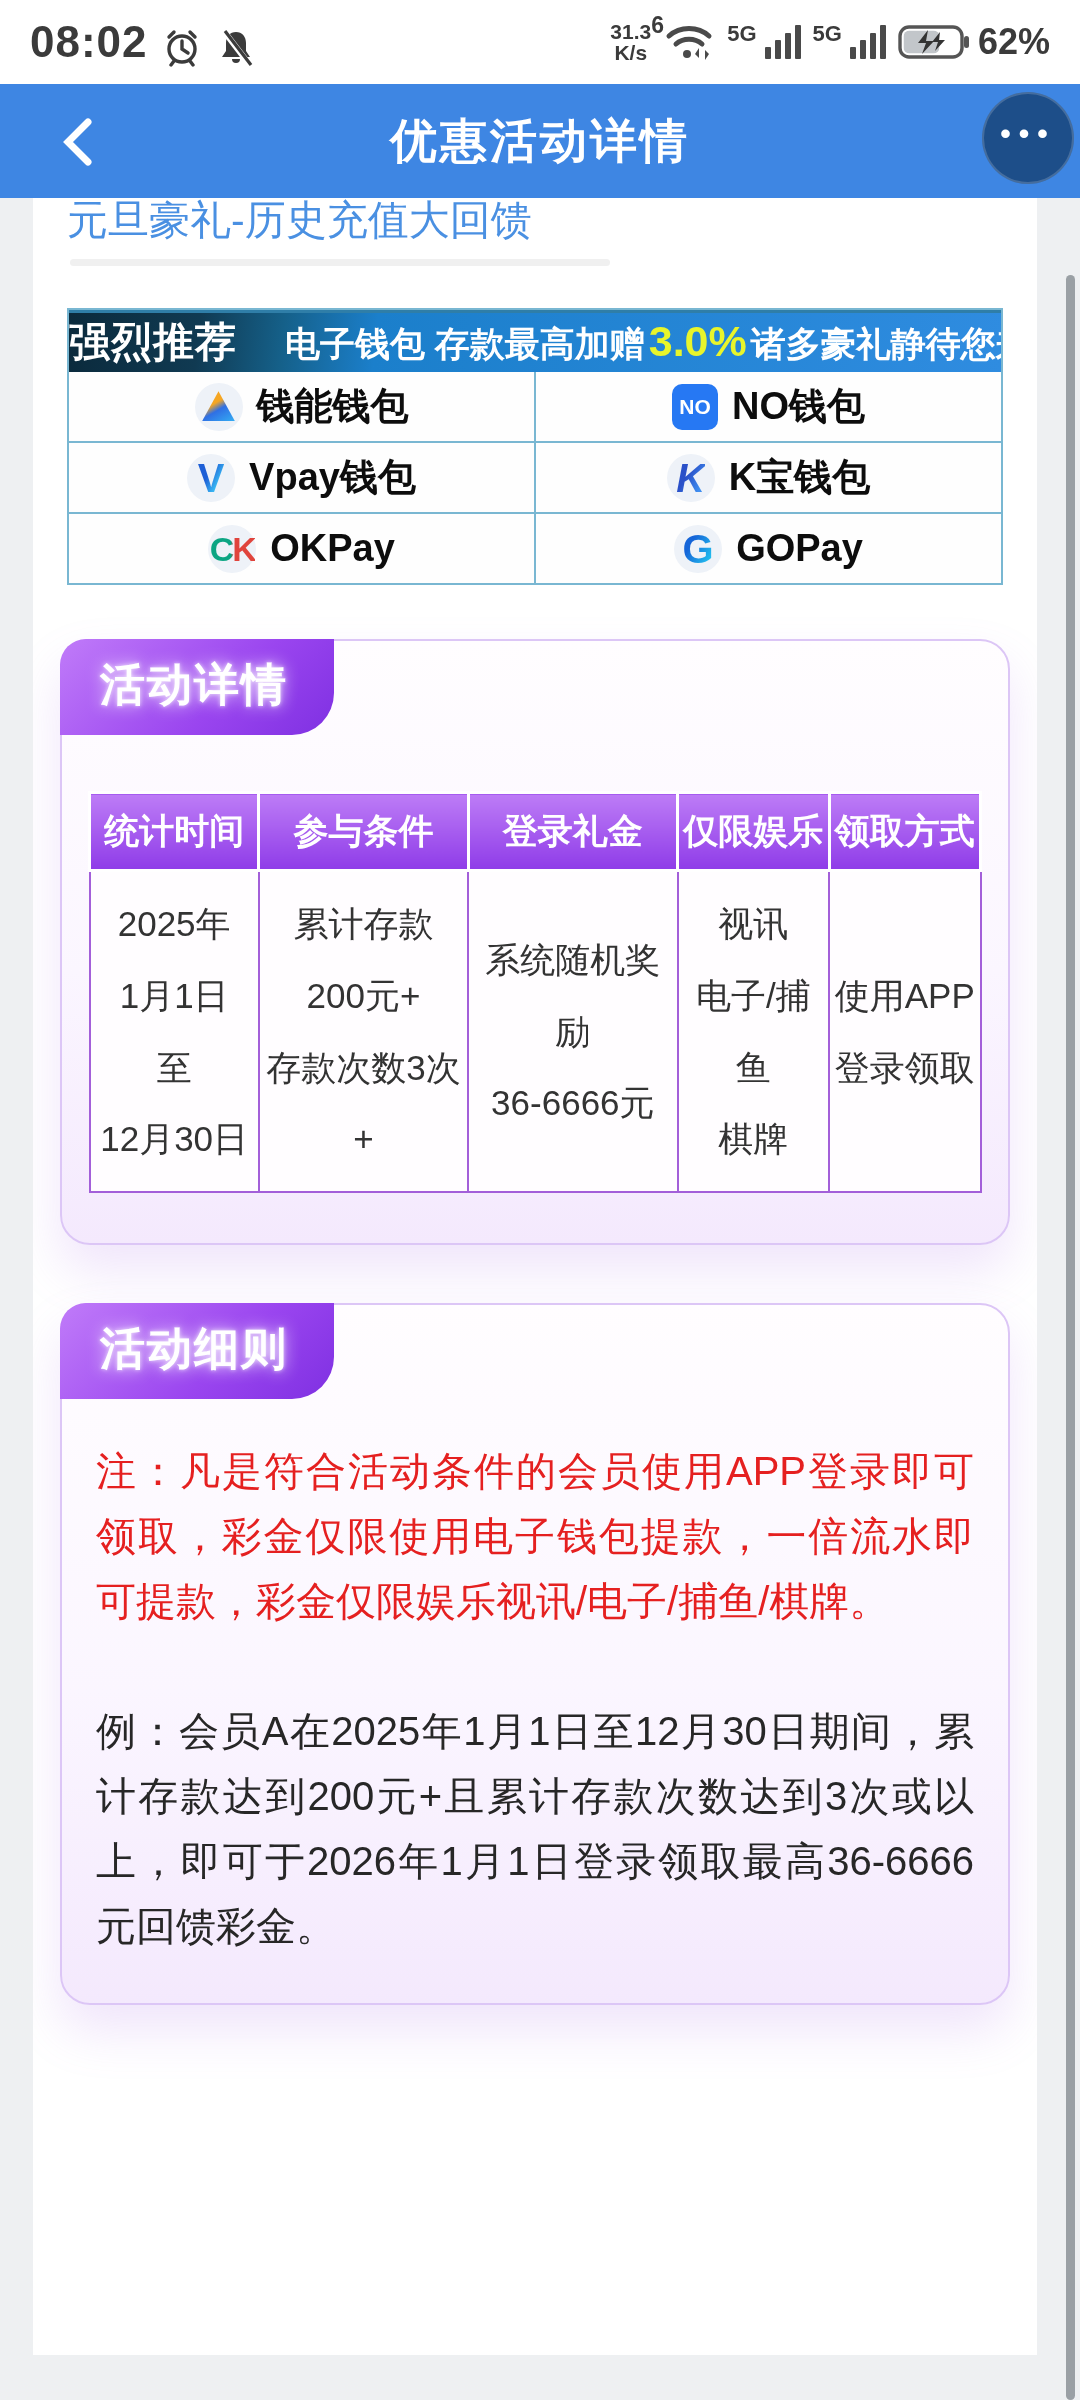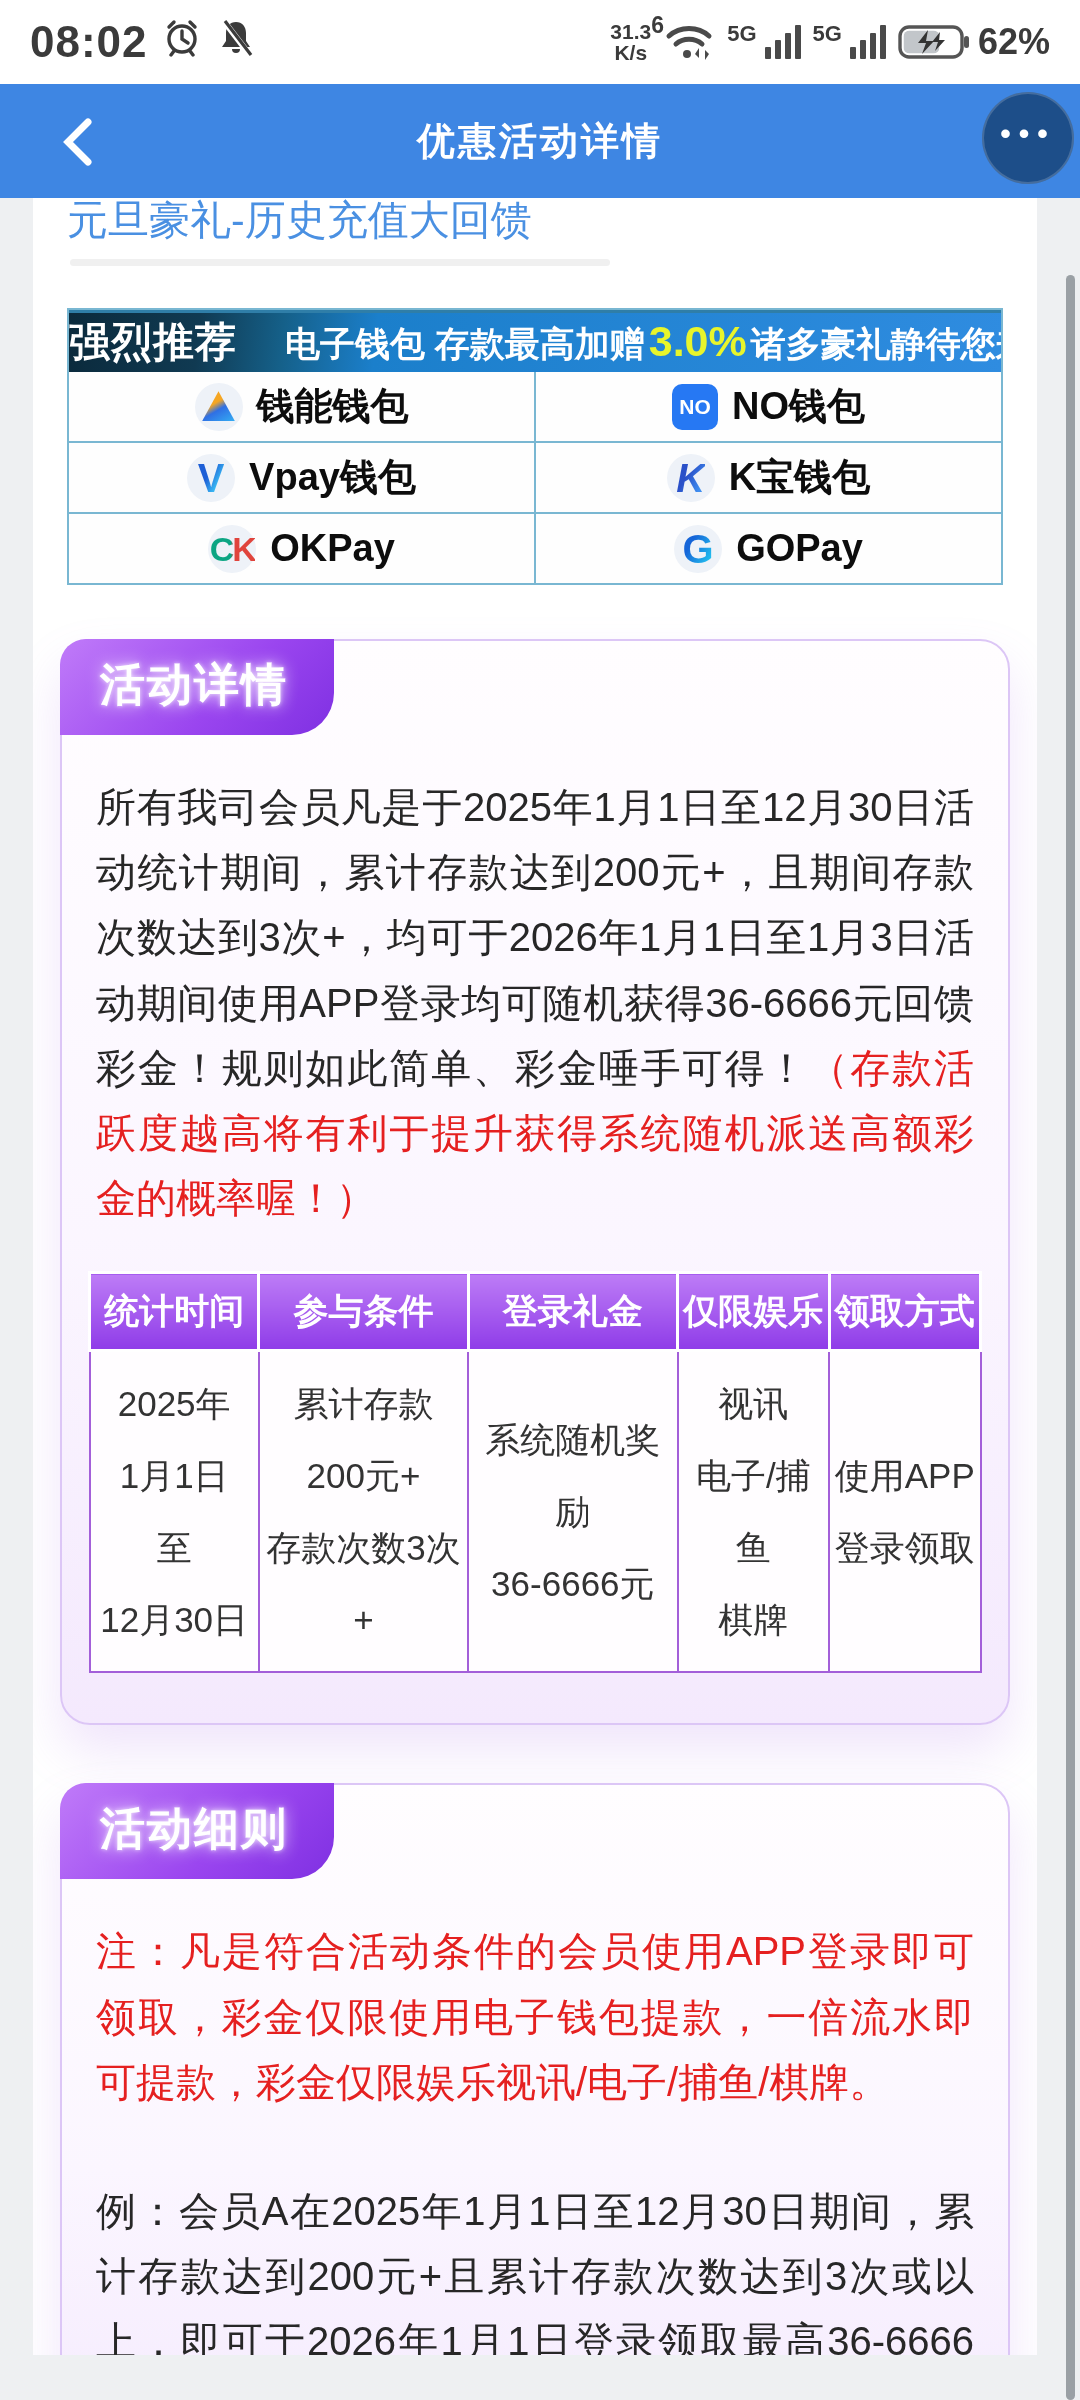--- a/index.html
+++ b/index.html
@@ -5,36 +5,36 @@
   html,body{margin:0;padding:0;}
   body{
     width:1080px;height:2400px;position:relative;overflow:hidden;
     background:#eef0f2;
     font-family:"Liberation Sans","DejaVu Sans",sans-serif;
     -webkit-font-smoothing:antialiased;
   }
   
   .statusbar{position:absolute;top:0;left:0;width:1080px;height:84px;background:#ffffff;
     display:flex;align-items:center;justify-content:space-between;padding:0 30px;box-sizing:border-box;color:#3b3b3b;}
-  .sb-left{display:flex;align-items:flex-start;gap:14px;}
+  .sb-left{display:flex;align-items:flex-end;gap:14px;}
   .sb-time{font-size:44px;font-weight:600;letter-spacing:1px;}
   .sb-right{display:flex;align-items:center;gap:12px;}
   .sb-speed{font-size:21px;font-weight:700;line-height:1.0;text-align:center;}
   .sb-icon{display:inline-flex;align-items:center;justify-content:center;}
   .sb-5g{display:flex;align-items:flex-end;gap:6px;}
   .g5label{font-size:22px;font-weight:700;margin-right:2px;align-self:flex-start;margin-top:-4px;}
   .bars{display:flex;align-items:flex-end;gap:4px;}
   .bars i{display:block;width:6px;background:#4a4a4a;border-radius:1px;}
   .battery{display:flex;align-items:center;gap:6px;}
   .sb-pct{font-size:36px;font-weight:600;}
   
   .header{position:absolute;top:84px;left:0;width:1080px;height:114px;background:#3e86e3;z-index:5;}
   .back-btn{position:absolute;left:58px;top:30px;width:44px;height:56px;display:flex;align-items:center;}
   .header-title{position:absolute;left:0;right:0;top:0;height:114px;display:flex;align-items:center;justify-content:center;
-    color:#fff;font-size:38px;font-weight:700;letter-spacing:3px;}
+    color:#fff;font-size:47px;font-weight:700;letter-spacing:3px;}
   .more-circle{position:absolute;right:6px;top:8px;width:92px;height:92px;border-radius:50%;
     background:#1d4e89;display:flex;align-items:center;justify-content:center;box-shadow:0 0 0 2px rgba(255,255,255,.18) inset;}
   .more-dots{color:#fff;font-size:30px;letter-spacing:8px;line-height:1;margin-top:-8px;font-weight:700;}
   
   .panel{position:absolute;left:33px;top:198px;width:1004px;bottom:45px;background:#ffffff;
     box-sizing:border-box;padding:0 27px;overflow:hidden;}
   .activity-link{margin:0 0 0 7px;padding-top:0px;font-size:41px;color:#4a90e2;font-weight:500;line-height:1.1;}
   .smudge{width:540px;height:7px;background:#f0f0f0;border-radius:4px;margin:16px 0 0 10px;}
   
   .promo-block{margin:42px 7px 0 7px;border:2px solid #79b7d2;box-sizing:border-box;}
@@ -217,21 +217,20 @@
         <span class="wicon">
             <span class="glyph glyph-g">G</span>
           </span>
         <span class="wallet-name">GOPay</span>
       </div>
     </div>
   </div>
 
   <div class="card">
     <div class="badge">活动详情</div>
-    <p class="para"><span>所有我司会员凡是于2025年1月1日至12月30日活动统计期间，累计存款达到200元+，且期间存款次数达到3次+，均可于2026年1月1日至1月3日活动期间使用APP登录均可随机获得36-6666元回馈彩金！规则如此简单、彩金唾手可得！</span><span class="red">（存款活跃度越高将有利于提升获得系统随机派送高额彩金的概率喔！）</span></p>
     <table class="detail">
       <colgroup>
           <col class="w1">
           <col class="w2">
           <col class="w3">
           <col class="w4">
           <col class="w5">
         </colgroup>
       <thead>
         <tr>

